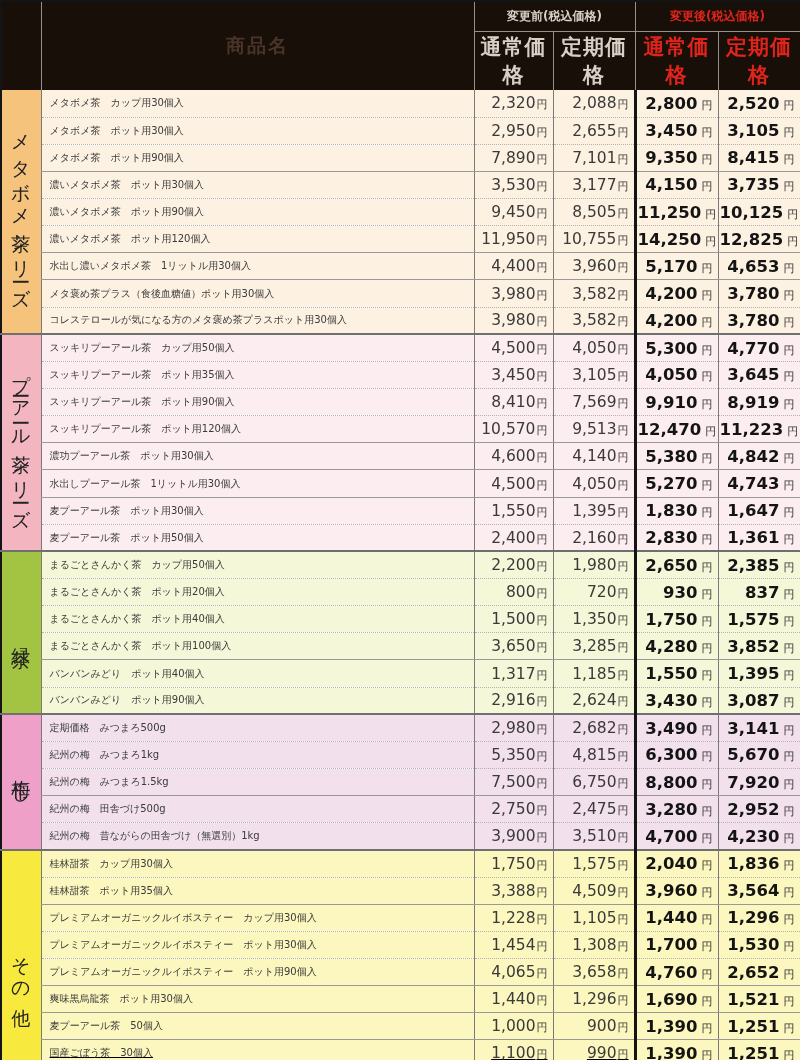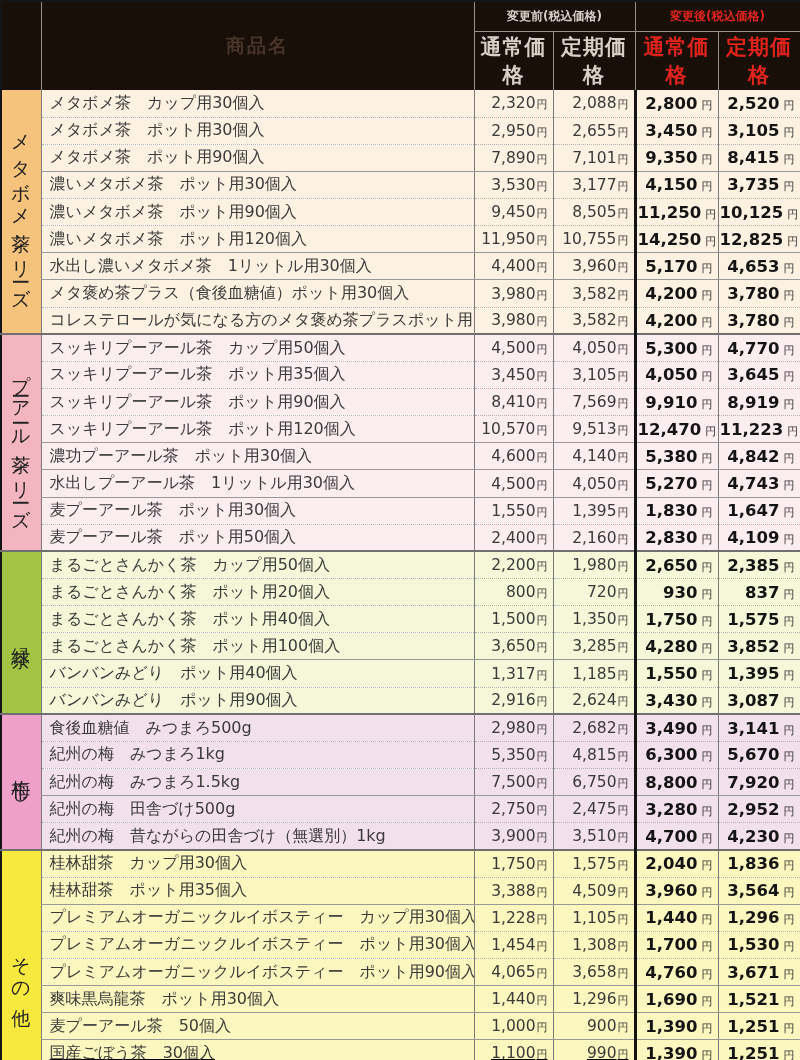--- a/index.html
+++ b/index.html
@@ -23,21 +23,21 @@
   th.product-header{color:var(--header-title,#4a342a);font-size:19px;letter-spacing:2px;}
   th.group-label{color:var(--header-light,#d8d0c6);font-size:12px;}
   th.sub{color:var(--header-light,#d8d0c6);font-size:21px;letter-spacing:1px;}
   th.red{color:var(--header-red,#e0241c);}
   
   tbody tr{height:27.15px;}
   tbody td{
     vertical-align:middle;color:#3a3a3a;
     border-left:1px solid #7a7a7a;background-clip:padding-box;
   }
-  td.name-cell{padding-left:8px;font-size:16px;white-space:nowrap;overflow:hidden;}
+  td.name-cell{padding-left:8px;font-size:10px;white-space:nowrap;overflow:hidden;}
   td.price-cell{text-align:right;padding-right:5px;font-size:15.5px;white-space:nowrap;}
   td.price-cell .yen{font-size:11px;margin-left:1px;}
   td.price-cell.after{font-weight:bold;font-size:16.5px;color:#141414;}
   td.price-cell.after .yen{font-weight:normal;font-size:11px;margin-left:4px;color:#333;}
   td.after-reg{border-left:3px solid #141414;}
   
   tr.b-dot  td{border-bottom:1px dotted #b3b3b3;}
   tr.b-solid td{border-bottom:1px solid #999;}
   tr.b-cat  td{border-bottom:2px solid #6f6f6f;}
   tr.b-end  td{border-bottom:none;}
@@ -191,21 +191,21 @@
         <td class="price-cell before"><span>1,550</span><span class="yen">円</span></td>
         <td class="price-cell before"><span>1,395</span><span class="yen">円</span></td>
         <td class="price-cell after after-reg"><span>1,830</span><span class="yen">円</span></td>
         <td class="price-cell after"><span>1,647</span><span class="yen">円</span></td>
       </tr>
       <tr class="b-cat" style="background-color: rgb(252, 237, 240);">
         <td class="name-cell">麦プーアール茶　ポット用50個入</td>
         <td class="price-cell before"><span>2,400</span><span class="yen">円</span></td>
         <td class="price-cell before"><span>2,160</span><span class="yen">円</span></td>
         <td class="price-cell after after-reg"><span>2,830</span><span class="yen">円</span></td>
-        <td class="price-cell after"><span>4,109</span><span class="yen">円</span></td>
+        <td class="price-cell after"><span>1,361</span><span class="yen">円</span></td>
       </tr>
       <tr class="b-dot" style="background-color: rgb(245, 247, 217);">
         <th rowspan="6" class="cat-cell" style="background-color: rgb(162, 196, 66);"><span class="vert">緑茶</span></th>
         <td class="name-cell">まるごとさんかく茶　カップ用50個入</td>
         <td class="price-cell before"><span>2,200</span><span class="yen">円</span></td>
         <td class="price-cell before"><span>1,980</span><span class="yen">円</span></td>
         <td class="price-cell after after-reg"><span>2,650</span><span class="yen">円</span></td>
         <td class="price-cell after"><span>2,385</span><span class="yen">円</span></td>
       </tr>
       <tr class="b-dot" style="background-color: rgb(245, 247, 217);">
@@ -238,21 +238,21 @@
       </tr>
       <tr class="b-cat" style="background-color: rgb(245, 247, 217);">
         <td class="name-cell">バンバンみどり　ポット用90個入</td>
         <td class="price-cell before"><span>2,916</span><span class="yen">円</span></td>
         <td class="price-cell before"><span>2,624</span><span class="yen">円</span></td>
         <td class="price-cell after after-reg"><span>3,430</span><span class="yen">円</span></td>
         <td class="price-cell after"><span>3,087</span><span class="yen">円</span></td>
       </tr>
       <tr class="b-dot" style="background-color: rgb(242, 224, 236);">
         <th rowspan="5" class="cat-cell" style="background-color: rgb(239, 160, 200);"><span class="vert">梅干し</span></th>
-        <td class="name-cell">食後血糖値　みつまろ500g</td>
+        <td class="name-cell">定期価格　みつまろ500g</td>
         <td class="price-cell before"><span>2,980</span><span class="yen">円</span></td>
         <td class="price-cell before"><span>2,682</span><span class="yen">円</span></td>
         <td class="price-cell after after-reg"><span>3,490</span><span class="yen">円</span></td>
         <td class="price-cell after"><span>3,141</span><span class="yen">円</span></td>
       </tr>
       <tr class="b-dot" style="background-color: rgb(242, 224, 236);">
         <td class="name-cell">紀州の梅　みつまろ1kg</td>
         <td class="price-cell before"><span>5,350</span><span class="yen">円</span></td>
         <td class="price-cell before"><span>4,815</span><span class="yen">円</span></td>
         <td class="price-cell after after-reg"><span>6,300</span><span class="yen">円</span></td>
@@ -306,21 +306,21 @@
         <td class="price-cell before"><span>1,454</span><span class="yen">円</span></td>
         <td class="price-cell before"><span>1,308</span><span class="yen">円</span></td>
         <td class="price-cell after after-reg"><span>1,700</span><span class="yen">円</span></td>
         <td class="price-cell after"><span>1,530</span><span class="yen">円</span></td>
       </tr>
       <tr class="b-solid" style="background-color: rgb(251, 247, 191);">
         <td class="name-cell">プレミアムオーガニックルイボスティー　ポット用90個入</td>
         <td class="price-cell before"><span>4,065</span><span class="yen">円</span></td>
         <td class="price-cell before"><span>3,658</span><span class="yen">円</span></td>
         <td class="price-cell after after-reg"><span>4,760</span><span class="yen">円</span></td>
-        <td class="price-cell after"><span>3,671</span><span class="yen">円</span></td>
+        <td class="price-cell after"><span>2,652</span><span class="yen">円</span></td>
       </tr>
       <tr class="b-solid" style="background-color: rgb(251, 247, 191);">
         <td class="name-cell">爽味黒烏龍茶　ポット用30個入</td>
         <td class="price-cell before"><span>1,440</span><span class="yen">円</span></td>
         <td class="price-cell before"><span>1,296</span><span class="yen">円</span></td>
         <td class="price-cell after after-reg"><span>1,690</span><span class="yen">円</span></td>
         <td class="price-cell after"><span>1,521</span><span class="yen">円</span></td>
       </tr>
       <tr class="b-solid" style="background-color: rgb(251, 247, 191);">
         <td class="name-cell">麦プーアール茶　50個入</td>

